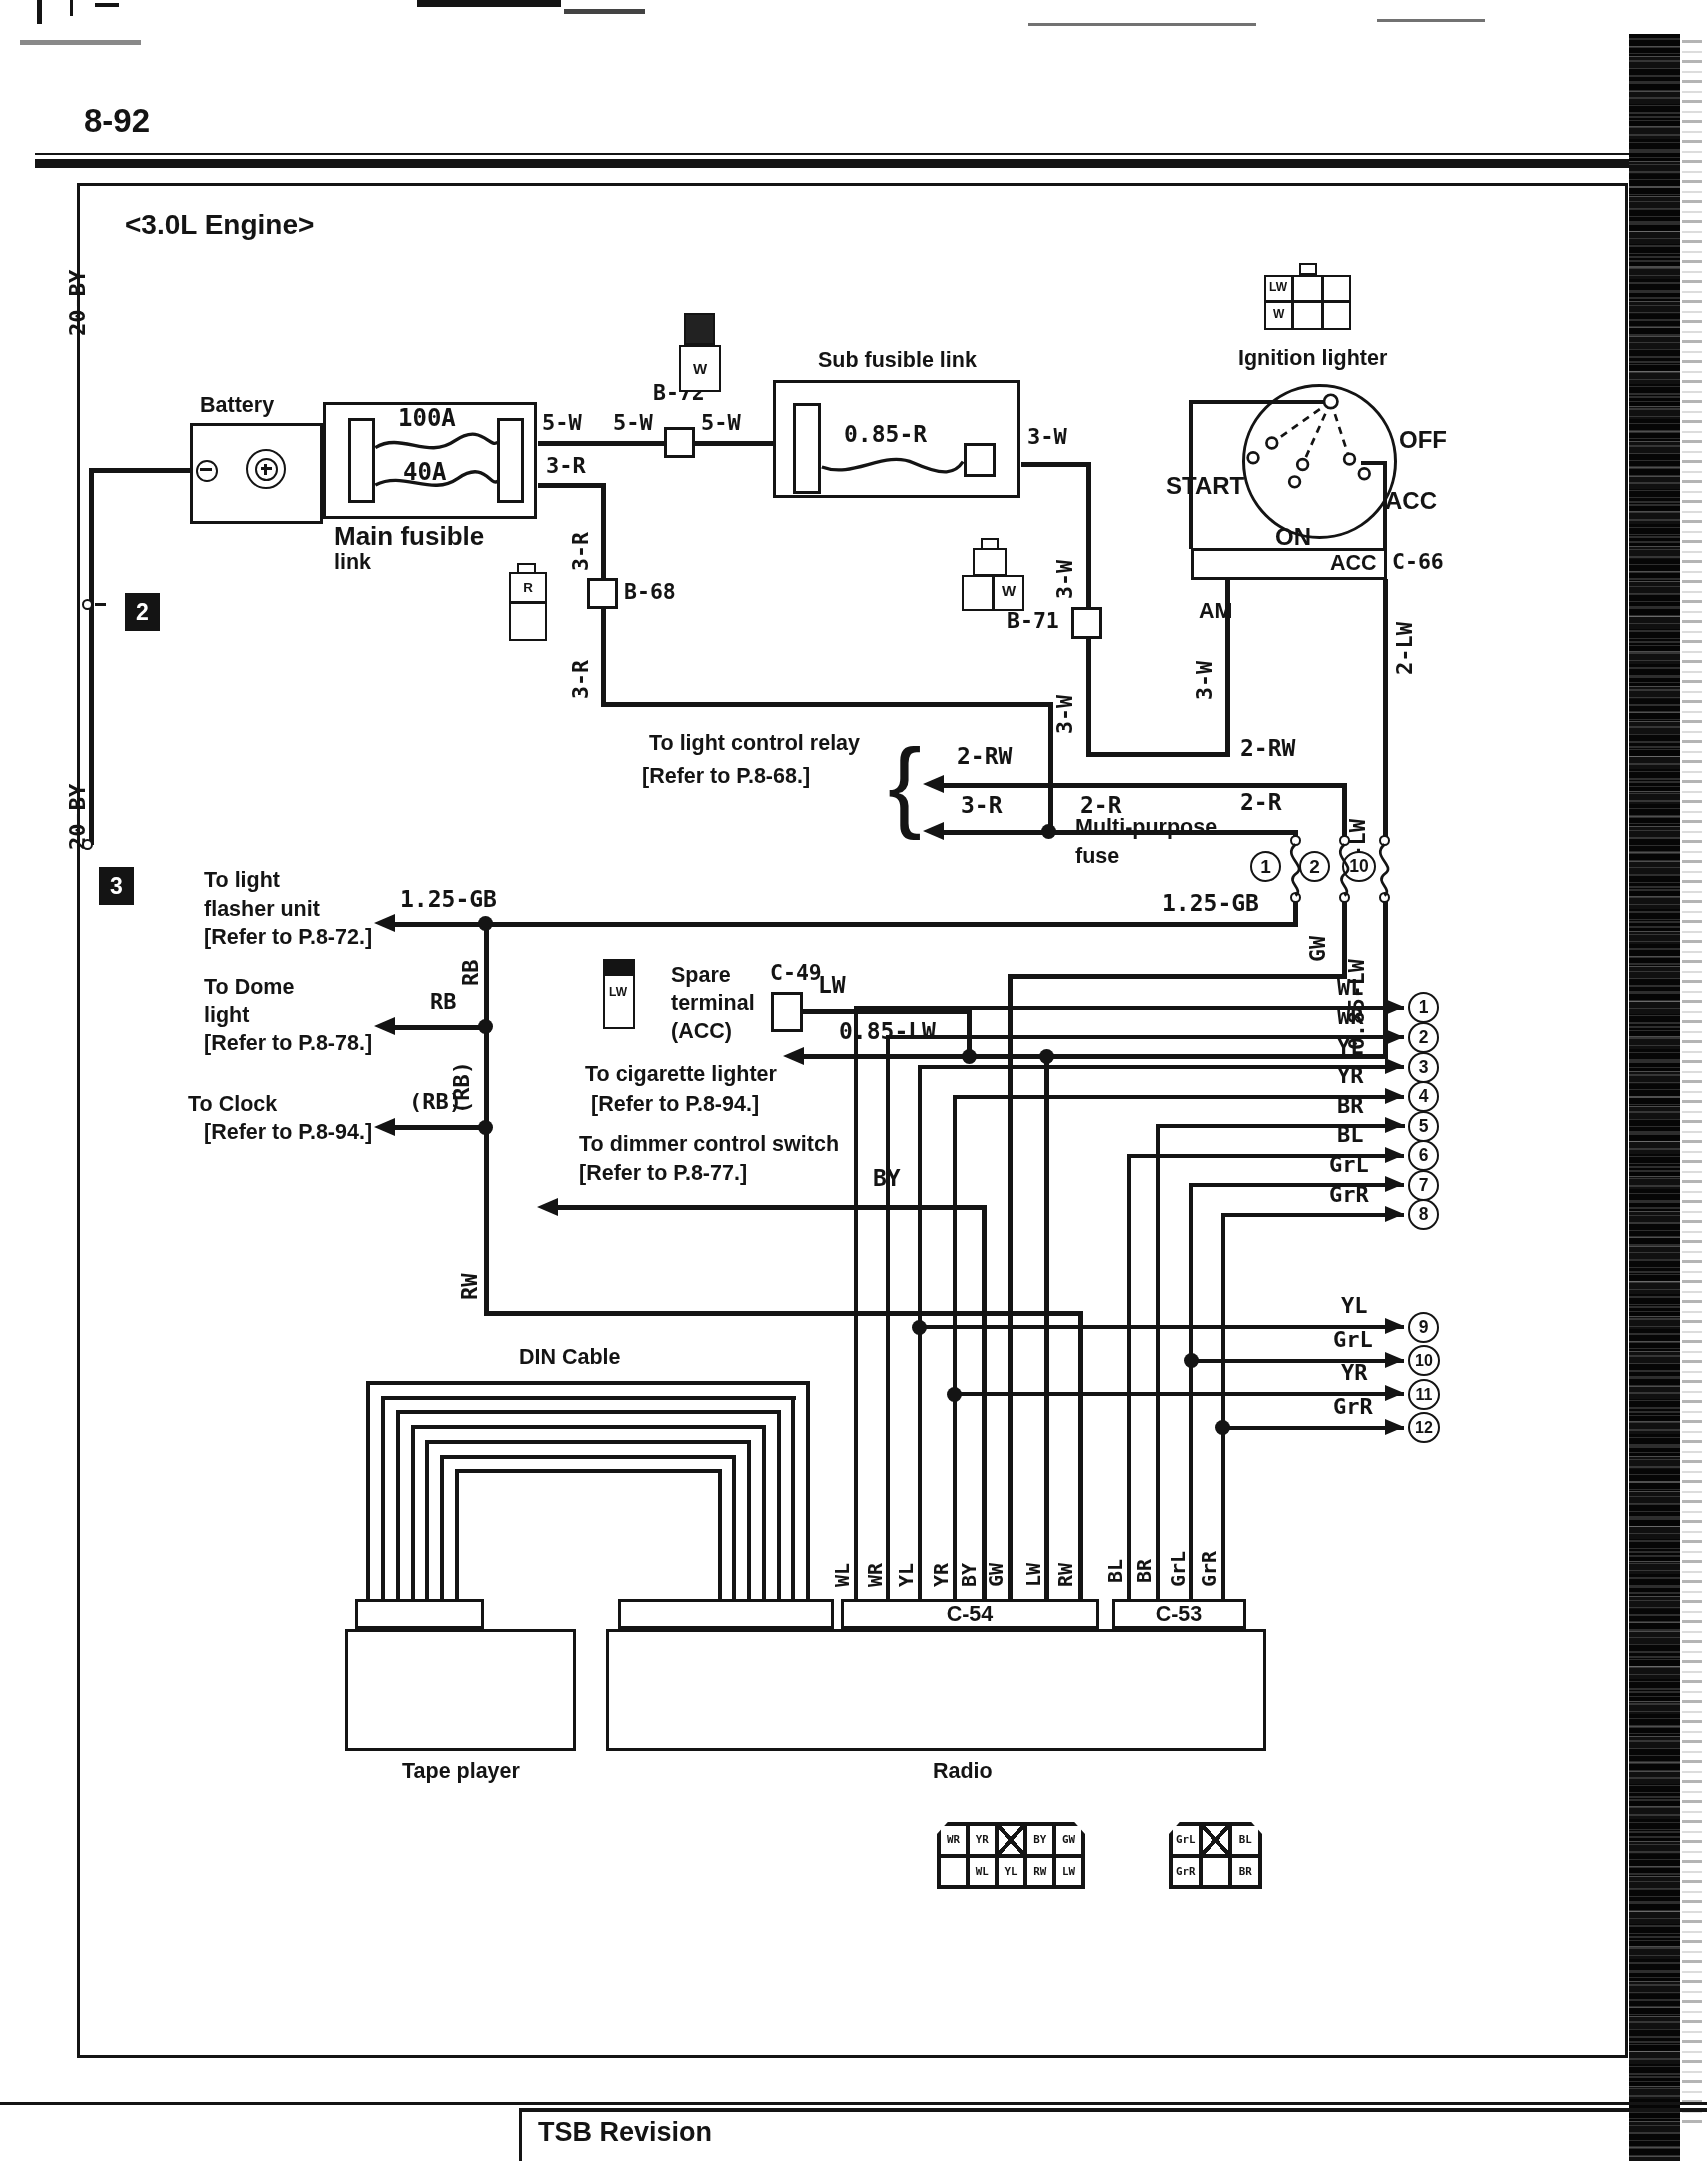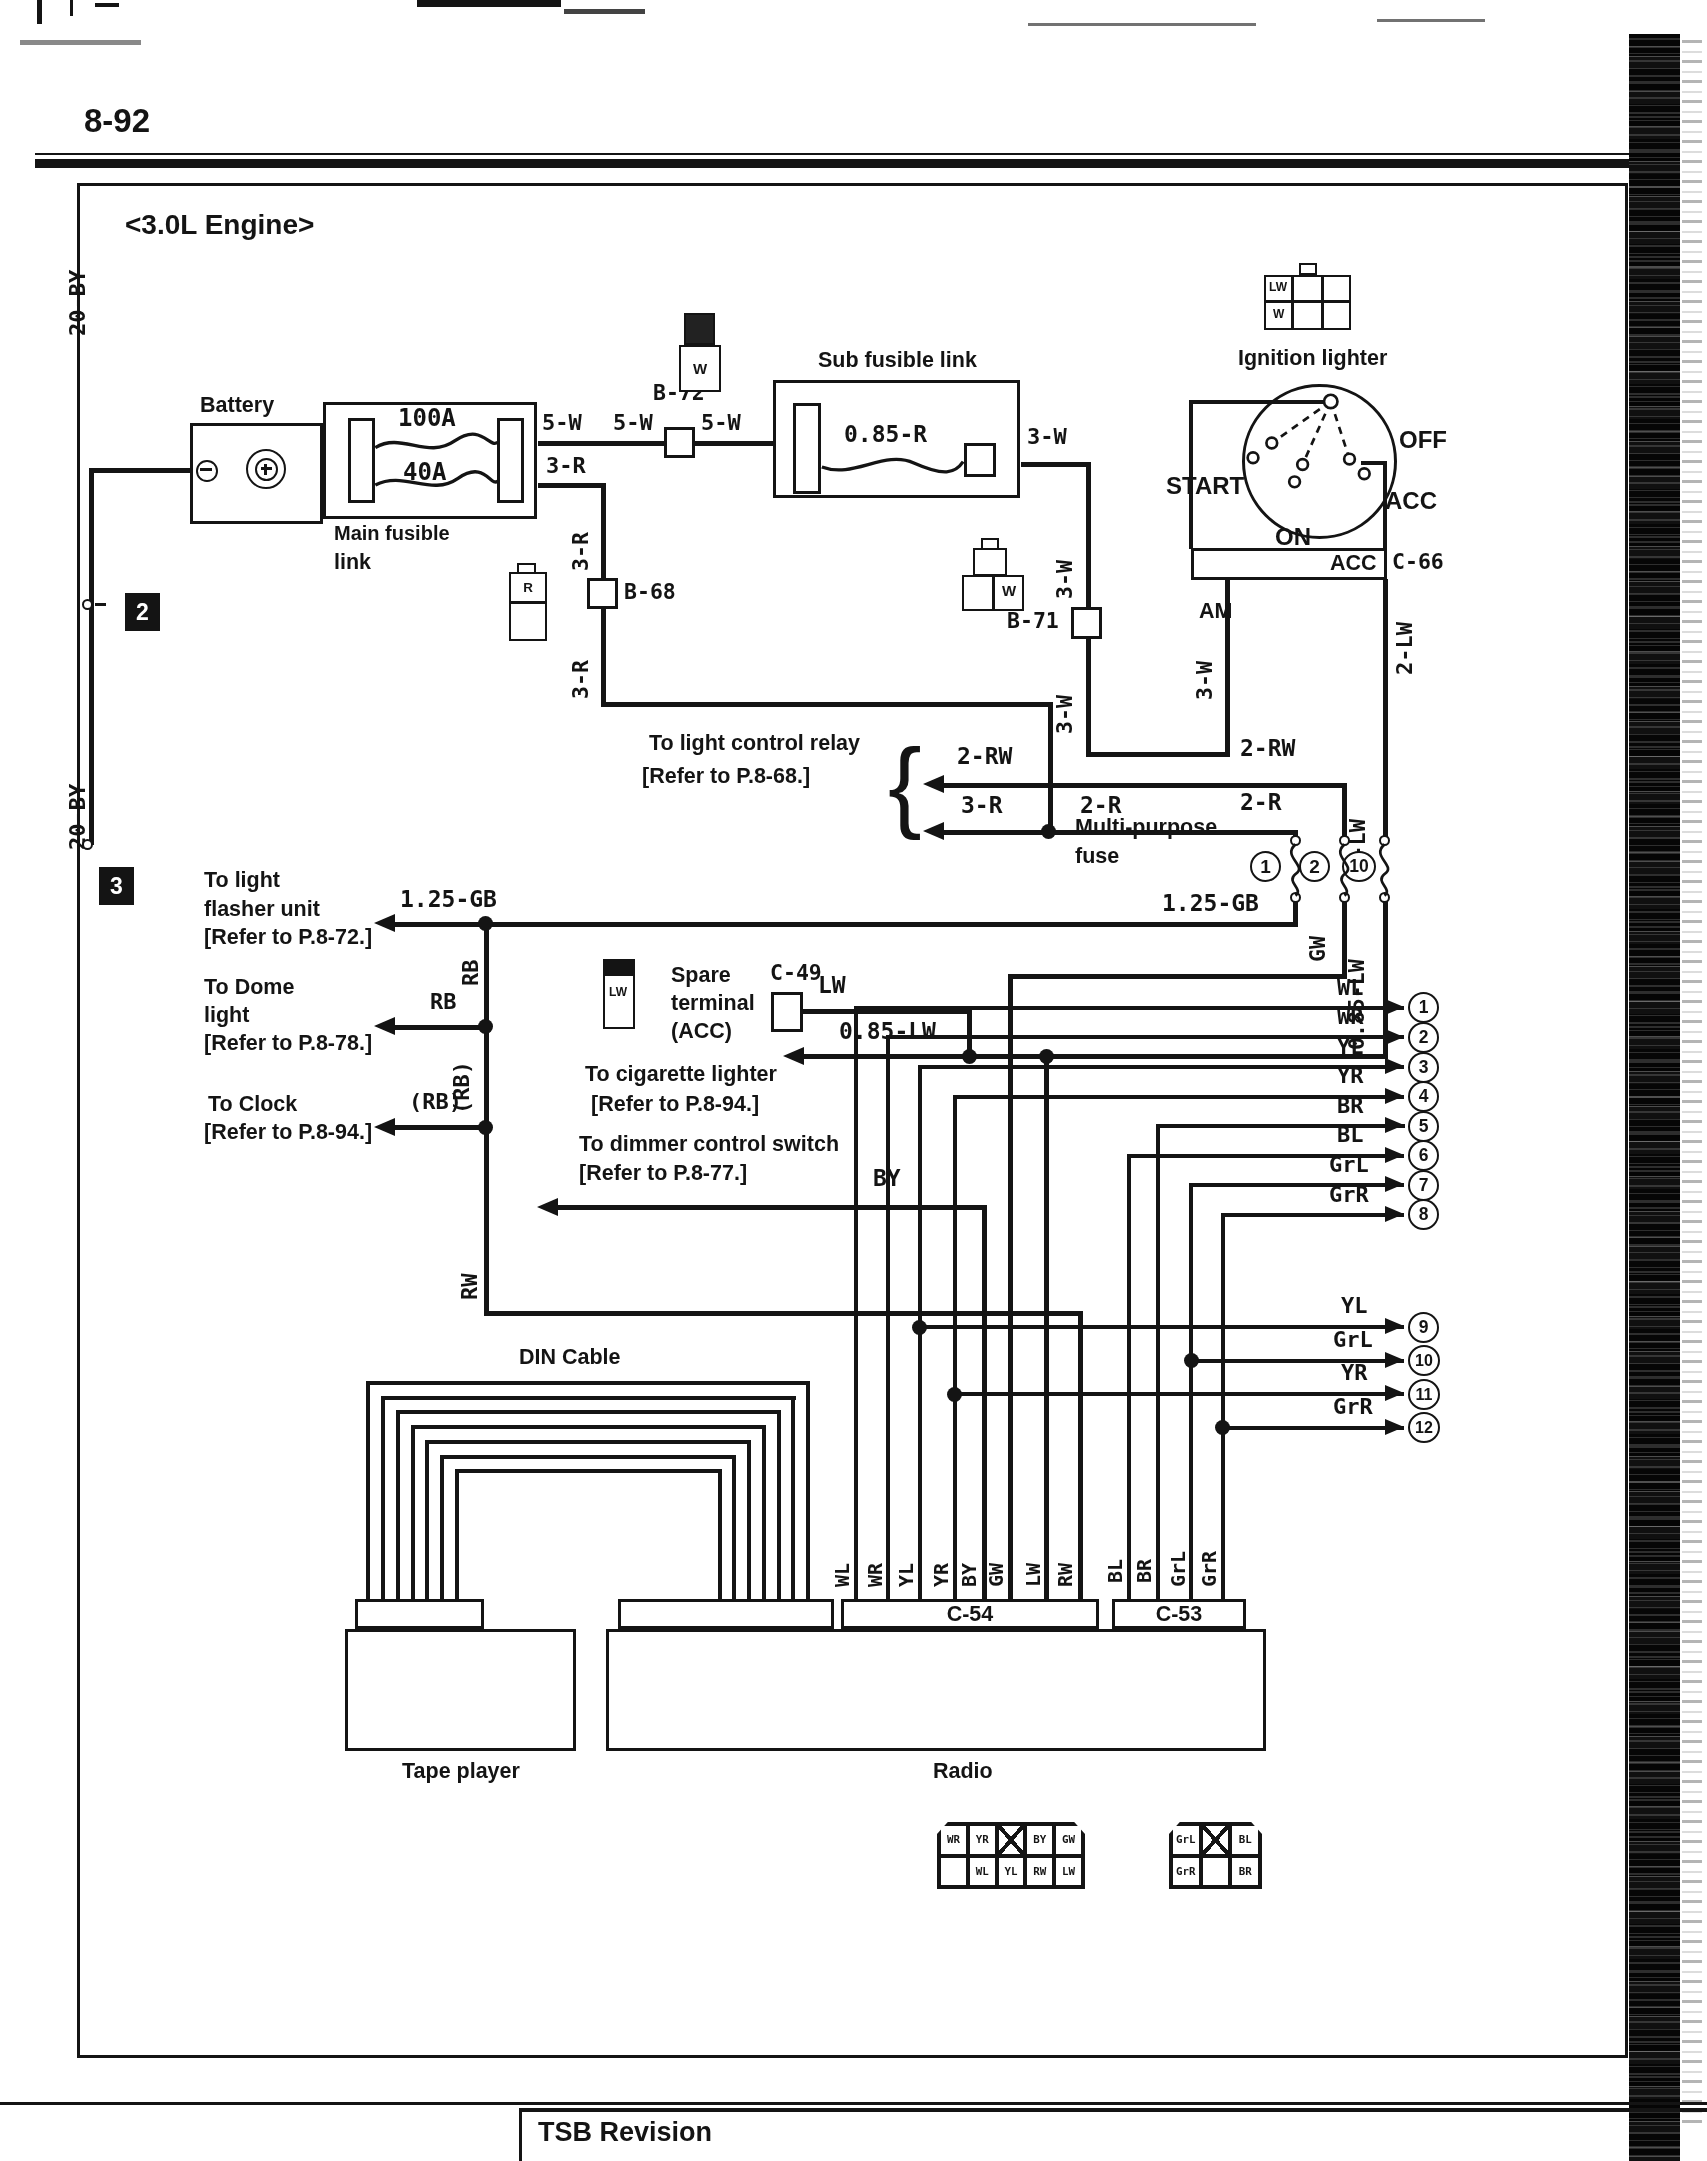--- a/index.html
+++ b/index.html
@@ -194,21 +194,21 @@
   <div class="t wl" style="left:398px;top:406px;font-size:24px;">100A</div>
   <div class="t wl" style="left:403px;top:460px;font-size:24px;">40A</div>
   <div class="bx" style="left:348px;top:418px;width:27px;height:85px;"></div>
   <div class="bx" style="left:497px;top:418px;width:27px;height:85px;"></div>
   <svg style="position:absolute;left:374px;top:430px;" width="125" height="30" viewBox="0 0 186 44">
     <path d="M2 26 C 40 2, 80 44, 120 16 S 172 28, 184 18" fill="none" stroke="#141414" stroke-width="5"></path>
   </svg>
   <svg style="position:absolute;left:374px;top:466px;" width="125" height="30" viewBox="0 0 186 44">
     <path d="M2 28 C 45 6, 85 46, 125 18 S 174 32, 184 22" fill="none" stroke="#141414" stroke-width="5"></path>
   </svg>
-  <div class="t" style="left:334px;top:523px;font-size:20px;text-align:center;">Main fusible</div>
+  <div class="t" style="left:334px;top:523px;font-size:26px;text-align:center;">Main fusible</div>
   <div class="t" style="left:334px;top:551px;font-size:21.5px;">link</div>
 
   <div class="t wl" style="left:542px;top:411px;font-size:22px;">5-W</div>
   <div class="t wl" style="left:613px;top:411px;font-size:22px;">5-W</div>
   <div class="t wl" style="left:701px;top:411px;font-size:22px;">5-W</div>
   <div class="t wl" style="left:546px;top:454px;font-size:22px;">3-R</div>
   <div class="t wl" style="left:653px;top:382px;font-size:21.5px;">B-72</div>
   <div class="bx" style="left:664px;top:427px;width:31px;height:31px;"></div>
 
   <div class="icon" style="left:684px;top:313px;width:31px;height:32px;background:#222;"></div>
@@ -334,21 +334,21 @@
 
   <div class="t" style="left:204px;top:869px;font-size:21.5px;">To light</div>
   <div class="t" style="left:204px;top:898px;font-size:21.5px;">flasher unit</div>
   <div class="t" style="left:204px;top:926px;font-size:21.5px;">[Refer to P.8-72.]</div>
   <div class="vlab" style="left:458px;top:986px;font-size:22px;">RB</div>
   <div class="t" style="left:204px;top:976px;font-size:21.5px;">To Dome</div>
   <div class="t" style="left:204px;top:1004px;font-size:21.5px;">light</div>
   <div class="t" style="left:204px;top:1032px;font-size:21.5px;">[Refer to P.8-78.]</div>
   <div class="t wl" style="left:430px;top:990px;font-size:22px;">RB</div>
   <div class="vlab" style="left:449px;top:1114px;font-size:22px;">(RB)</div>
-  <div class="t" style="left:208px;top:1093px;font-size:21.5px;">To Clock</div>
+  <div class="t" style="left:188px;top:1093px;font-size:21.5px;">To Clock</div>
   <div class="t" style="left:204px;top:1121px;font-size:21.5px;">[Refer to P.8-94.]</div>
   <div class="t wl" style="left:409px;top:1090px;font-size:22px;">(RB)</div>
   <div class="vlab" style="left:457px;top:1300px;font-size:22px;">RW</div>
 
   <div class="icon" style="left:603px;top:959px;width:32px;height:70px;"></div>
   <div class="w" style="left:605px;top:961px;width:30px;height:15px;"></div>
   <div class="t" style="left:609px;top:986px;font-size:12px;">LW</div>
   <div class="t" style="left:671px;top:964px;font-size:21.5px;">Spare</div>
   <div class="t" style="left:671px;top:992px;font-size:21.5px;">terminal</div>
   <div class="t" style="left:671px;top:1020px;font-size:21.5px;">(ACC)</div>

